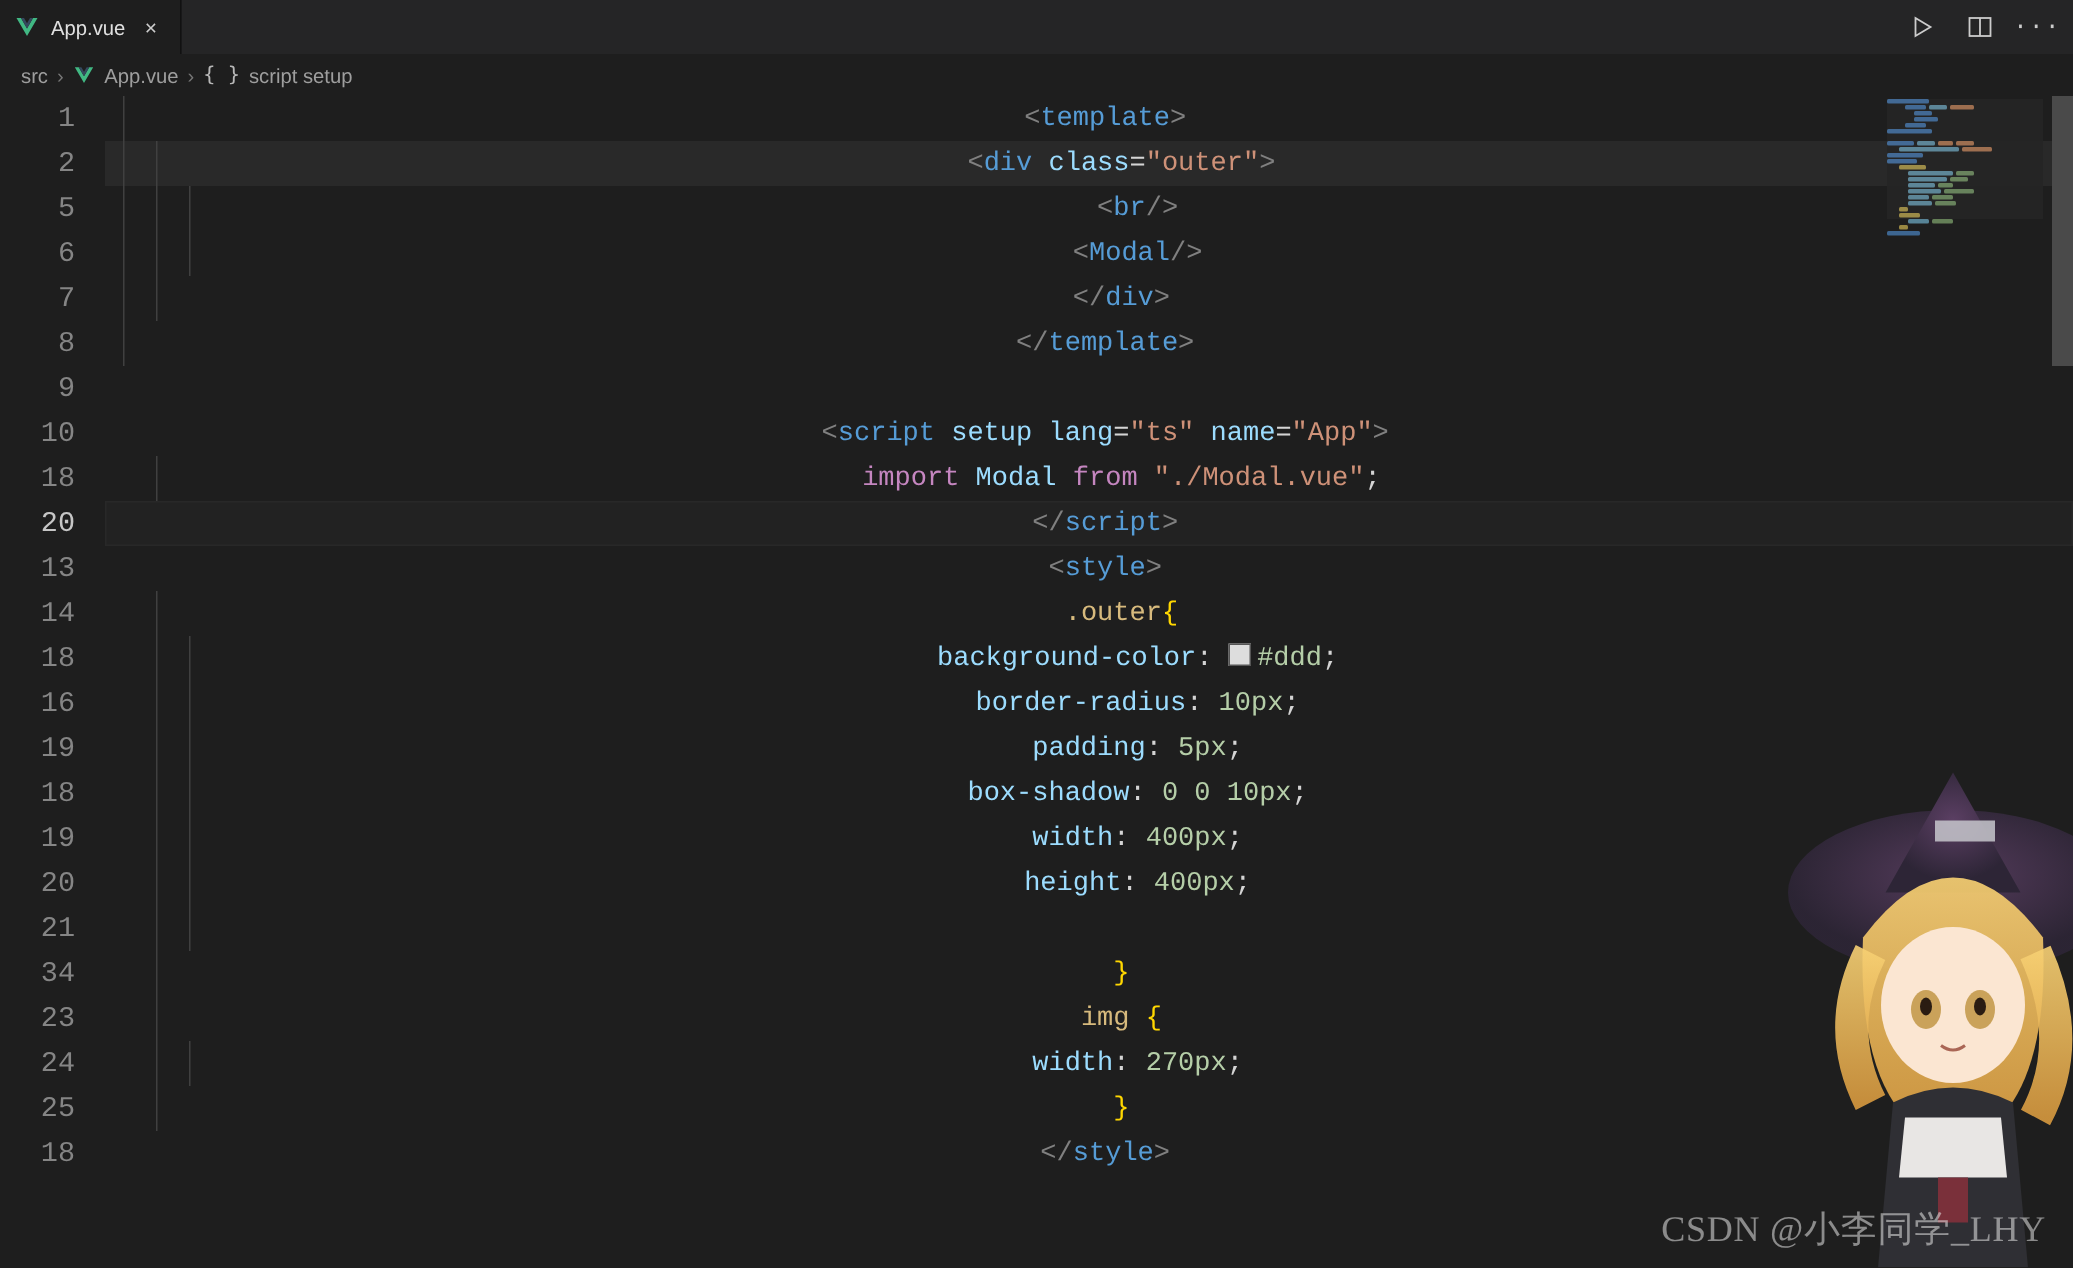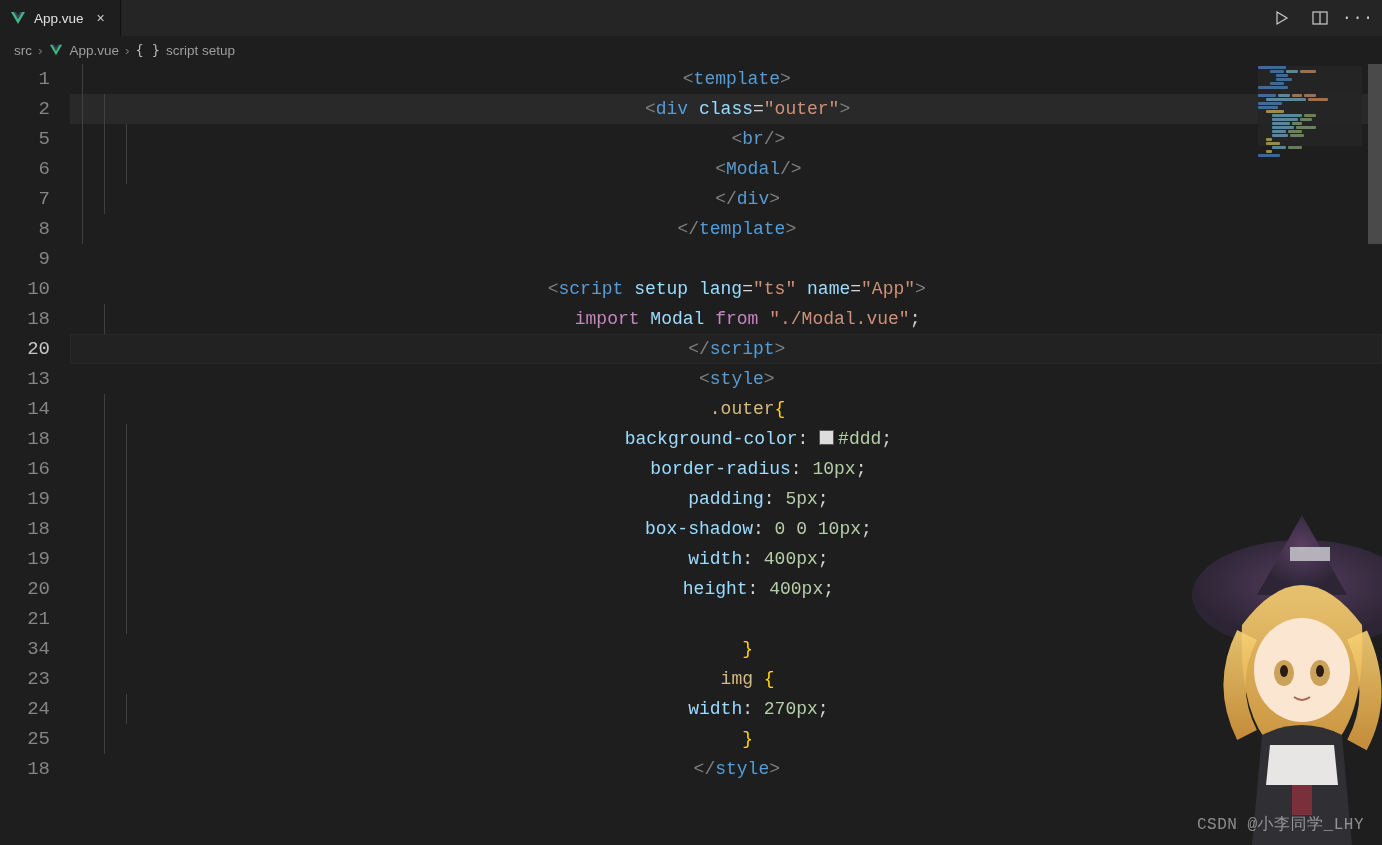--- a/index.html
+++ b/index.html
@@ -167,22 +167,22 @@
   .mb-green  { background:#6c8a5e; }
   .minimap-viewport {
     position:absolute; left:0; right:0; top:0; height:80px;
     background: rgba(255,255,255,0.03);
   }
 
   
   .watermark {
     position: absolute;
     right: 18px; bottom: 10px;
-    font-family: Liberation Mono, monospace;
-    font-size: 16px;
+    font-family: Liberation Serif, serif;
+    font-size: 24px;
     color: rgba(230,230,230,0.55);
     letter-spacing: .5px;
     pointer-events: none;
   }
 
   
   .anime {
     position: absolute;
     right: -10px; bottom: 0;
     width: 240px; height: 360px;

